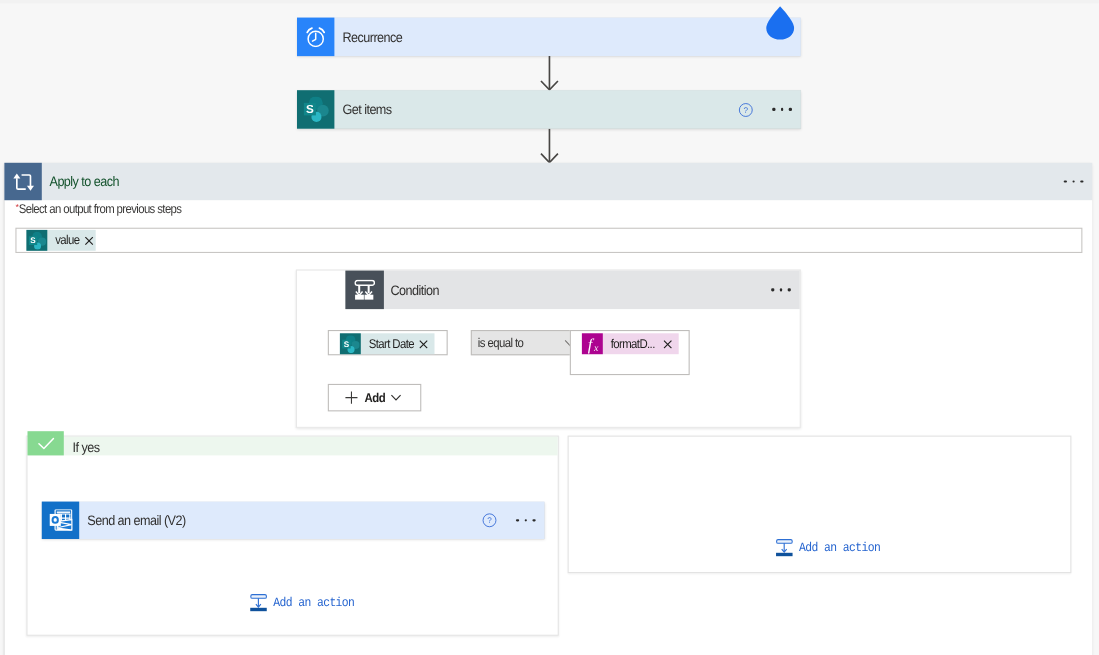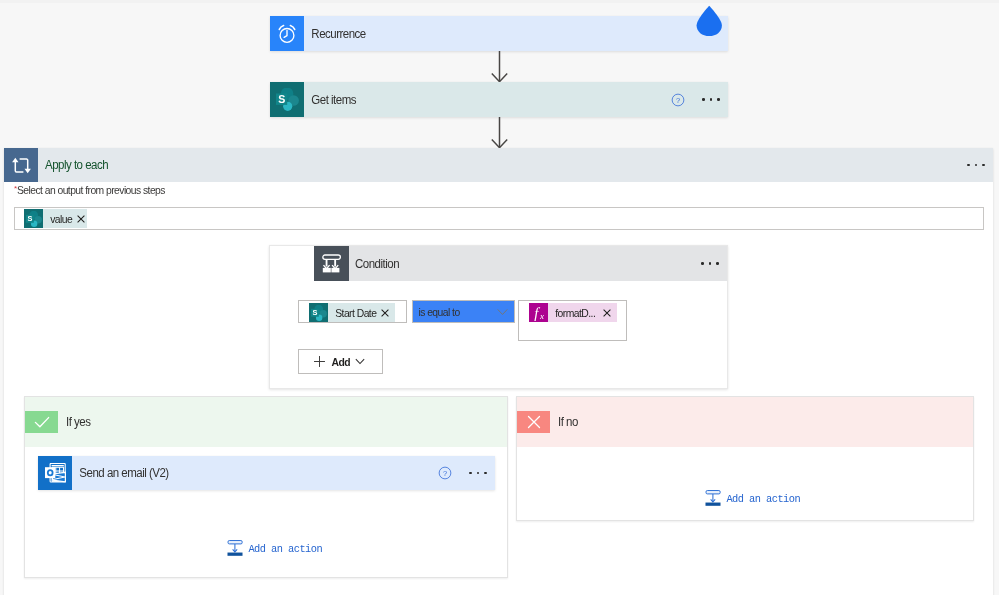--- a/index.html
+++ b/index.html
@@ -44,31 +44,31 @@
 
   
   .cond{position:absolute;background:#fff;box-sizing:border-box;border:1px solid #e8e8e8;
         box-shadow:0 1.2px 2.4px rgba(0,0,0,.10),0 0.2px 0.6px rgba(0,0,0,.11);}
   .cond-head{position:absolute;left:0;top:0;right:0;height:35px;background:#e3e4e6;display:flex;align-items:stretch;margin-left:44px;}
   .cond-head .icon{width:35px;flex:0 0 35px;display:flex;align-items:center;justify-content:center;background:#485059;}
   .cond-head .title{font-size:12.5px;letter-spacing:-0.55px;color:#323130;display:flex;align-items:center;padding-left:6px;flex:1;}
   .cond-head .title>span{display:inline-block;transform:scaleX(0.92);transform-origin:left center;}
 
   .rowbox{position:absolute;background:#fff;border:1px solid #bfbdbb;box-sizing:border-box;}
-  .dropdown{position:absolute;background:#3b82f6;border:1px solid #bfbdbb;box-sizing:border-box;
-            display:flex;align-items:center;}
+  .dropdown{position:absolute;background:#e5e5e5;border:1px solid #bfbdbb;box-sizing:border-box;
+            display:flex;align-items:center;margin-left:16px;}
   .dropdown .dd-text{font-size:11.5px;letter-spacing:-0.6px;color:#323130;padding-left:6px;flex:1;}
   .addbtn{position:absolute;background:#fff;border:1px solid #bfbdbb;box-sizing:border-box;
           display:flex;align-items:center;}
   .addbtn .lbl{font-size:11.5px;letter-spacing:-0.5px;font-weight:bold;color:#201f1e;}
 
   
   .branch{position:absolute;background:#fff;border:1px solid #e3e3e3;box-sizing:border-box;
           box-shadow:0 0.8px 1.8px rgba(0,0,0,.07);}
-  .branch-head{position:absolute;left:0;top:0;right:0;height:50px;display:flex;align-items:center;}
+  .branch-head{position:absolute;left:0;top:0;right:0;height:17px;display:flex;align-items:flex-end;}
   .branch-head .icon{width:33px;flex:0 0 33px;display:flex;align-items:center;justify-content:center;}
   .branch-head .title{font-size:12.5px;letter-spacing:-0.55px;color:#323130;display:flex;align-items:center;padding-left:8px;flex:1;}
   .branch-head .title>span{display:inline-block;transform:scaleX(0.92);transform-origin:left center;}
 
   .addaction{position:absolute;display:flex;align-items:center;cursor:pointer;font-family:Liberation Mono, monospace;}
   .addaction .lbl{font-size:11.5px;letter-spacing:-0.6px;color:#2564cf;padding-left:6px;}
 </style>
 </head>
 <body>
 
@@ -314,30 +314,20 @@
             <path d="M7.9 4.0 V11.1" stroke="#2d6fd4" stroke-width="1.05"></path>
             <path d="M5.6 9.4 L7.9 12.0 L10.2 9.4" stroke="#2d6fd4" stroke-width="1.05" fill="none"></path>
             <rect x="0.4" y="12.7" width="15.2" height="3.3" fill="#10529c"></rect>
           </svg>
         </span>
         <span class="lbl sqz">Add an action</span>
       </div>
     </div>
 
     <div class="branch" style="left:512px;top:248px;width:458px;height:125px;">
-      <div class="branch-head" style="background:#fcebea;">
-        <div class="icon" style="background:#f88780;">
-          <svg width="22" height="22" viewBox="0 0 24 24" fill="none">
-            <path d="M6.0 6.0 L18.0 18.0 M18.0 6.0 L6.0 18.0" stroke="#fff" stroke-width="1.4" stroke-linecap="round"></path>
-          </svg>
-        </div>
-        <div class="title">
-            <span>If no</span>
-          </div>
-      </div>
 
       <div class="addaction" style="left:188px;top:93px;">
         <span style="display:flex;">
           <svg width="16" height="16" viewBox="0 0 16 16.2" fill="none">
             <rect x="0.95" y="0.55" width="14.3" height="3.4" rx="1.3" stroke="#2d6fd4" stroke-width="1.0" fill="#eaf1fb"></rect>
             <path d="M7.9 4.0 V11.1" stroke="#2d6fd4" stroke-width="1.05"></path>
             <path d="M5.6 9.4 L7.9 12.0 L10.2 9.4" stroke="#2d6fd4" stroke-width="1.05" fill="none"></path>
             <rect x="0.4" y="12.7" width="15.2" height="3.3" fill="#10529c"></rect>
           </svg>
         </span>

